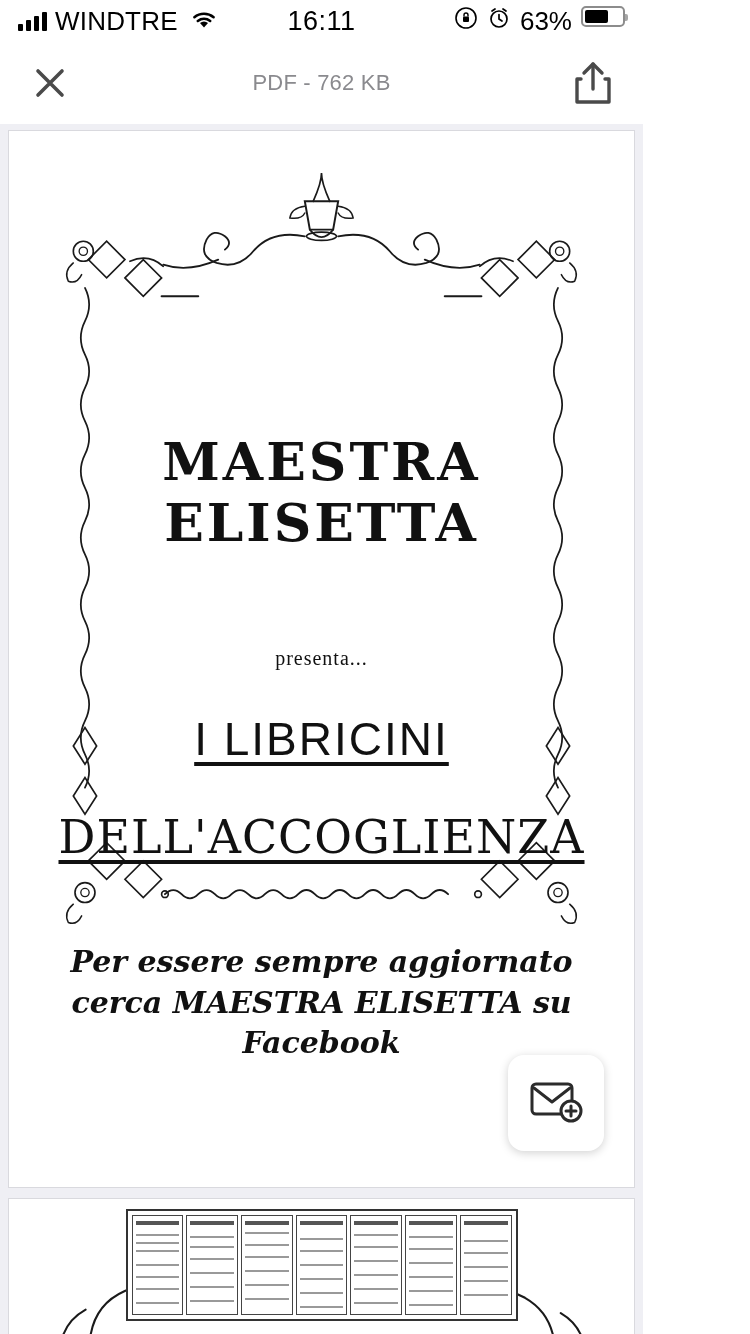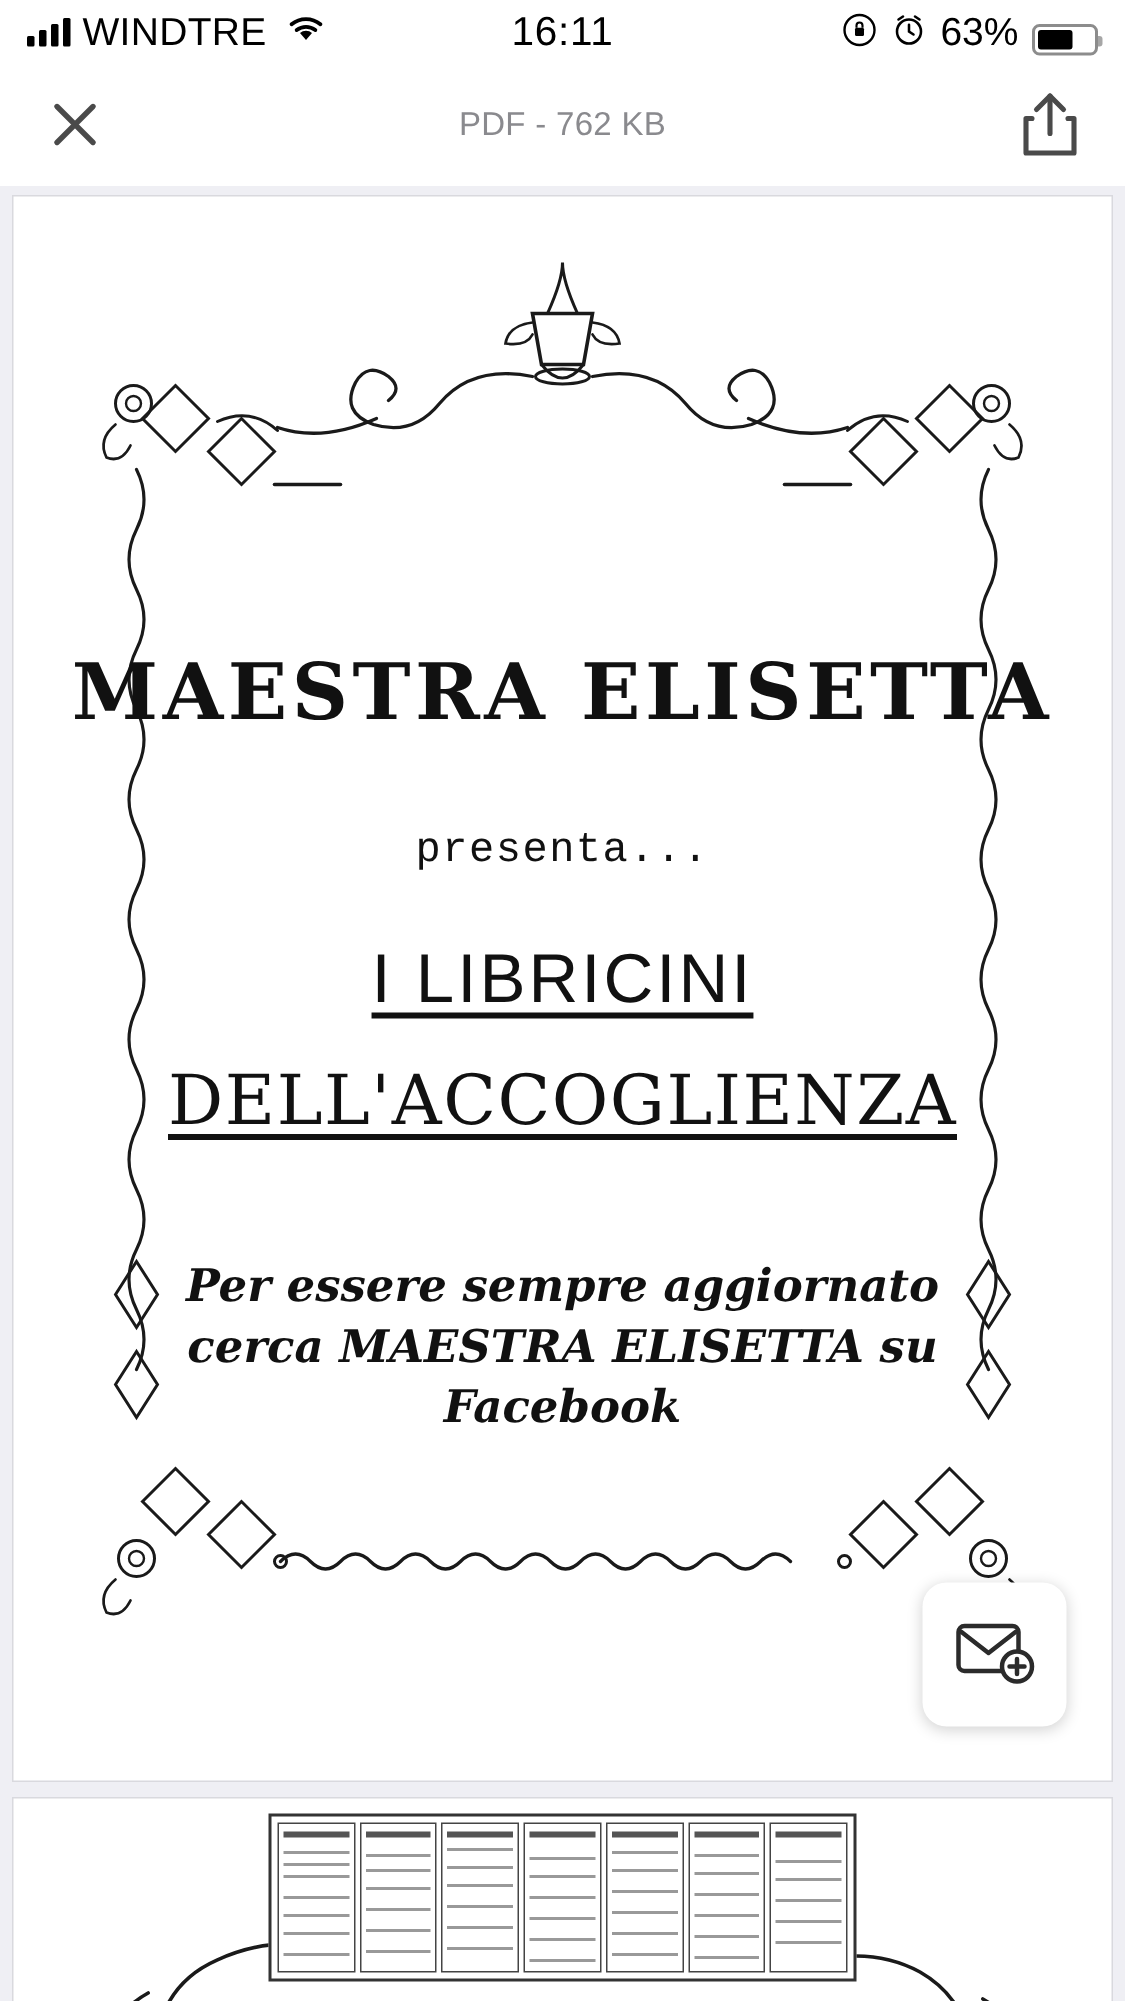--- a/index.html
+++ b/index.html
@@ -4,21 +4,21 @@
 <style>
   * { box-sizing: border-box; margin: 0; padding: 0; }
   html, body {
     width: 750px; height: 1334px;
     background: #ffffff;
     font-family: "Liberation Sans", sans-serif;
     overflow: hidden;
   }
   #app {
     position: relative;
-    width: 750px; height: 1334px;
+    width: 643px; height: 1334px;
     background: #efeff4;
   }
 
   
   .statusbar {
     position: relative;
     height: 42px;
     background: #ffffff;
     display: flex;
     align-items: center;
@@ -34,21 +34,21 @@
   .carrier { font-size: 26px; font-weight: 400; letter-spacing: .2px; color: #000; }
   .wifi { margin-left: 4px; }
   .sb-center {
     position: absolute; left: 0; right: 0; top: 0; bottom: 0;
     display: flex; align-items: center; justify-content: center;
     pointer-events: none;
   }
   .clock { font-size: 27px; font-weight: 400; color: #000; letter-spacing: .5px; }
   .sb-right {
     margin-left: auto;
-    display: flex; align-items: flex-end; gap: 9px;
+    display: flex; align-items: flex-start; gap: 9px;
   }
   .battery-pct { font-size: 26px; color: #000; }
   .battery {
     position: relative;
     width: 44px; height: 21px;
     border: 2px solid rgba(0,0,0,.45);
     border-radius: 5px;
     padding: 2px;
   }
   .battery::after {
@@ -114,33 +114,33 @@
     display: flex; flex-direction: column; align-items: center;
     text-align: center;
   }
   .t-main {
     margin-top: 300px;
     font-family: "DejaVu Serif", serif;
     font-size: 52px; font-weight: 700;
     letter-spacing: 3px; color: #111;
   }
   .t-presenta {
-    margin-top: 60px;
-    font-family: Liberation Mono, monospace;
-    font-size: 28px; color: #111; letter-spacing: 1px;
+    margin-top: 94px;
+    font-family: Liberation Serif, serif;
+    font-size: 20px; color: #111; letter-spacing: 1px;
   }
   .t-lib {
     margin-top: 42px;
     font-family: Liberation Sans, sans-serif;
     font-size: 46px; color: #111; letter-spacing: 2px;
     text-decoration: underline;
     text-underline-offset: 7px;
   }
   .t-dell {
-    margin-top: 27px;
+    margin-top: 44px;
     font-family: "DejaVu Serif", serif;
     font-size: 46px; color: #111; letter-spacing: 1px;
     text-decoration: underline;
     text-underline-offset: 7px;
     text-align: right;
   }
   .t-foot {
     margin-top: 78px;
     font-family: "DejaVu Serif", serif;
     font-size: 30px; font-weight: 700; color: #111;

